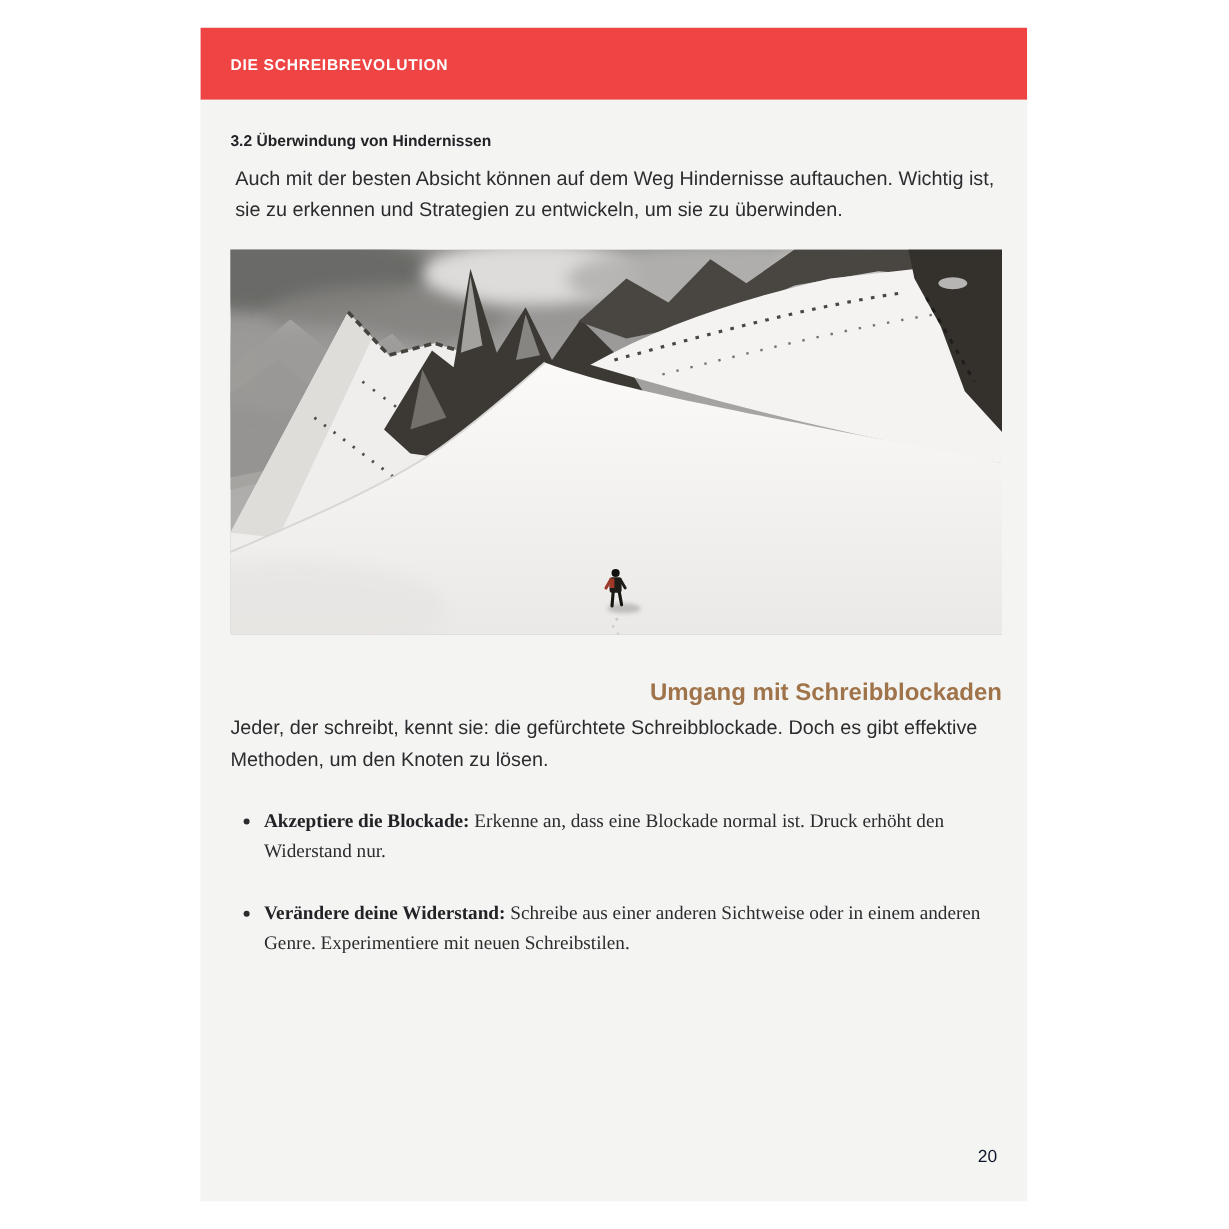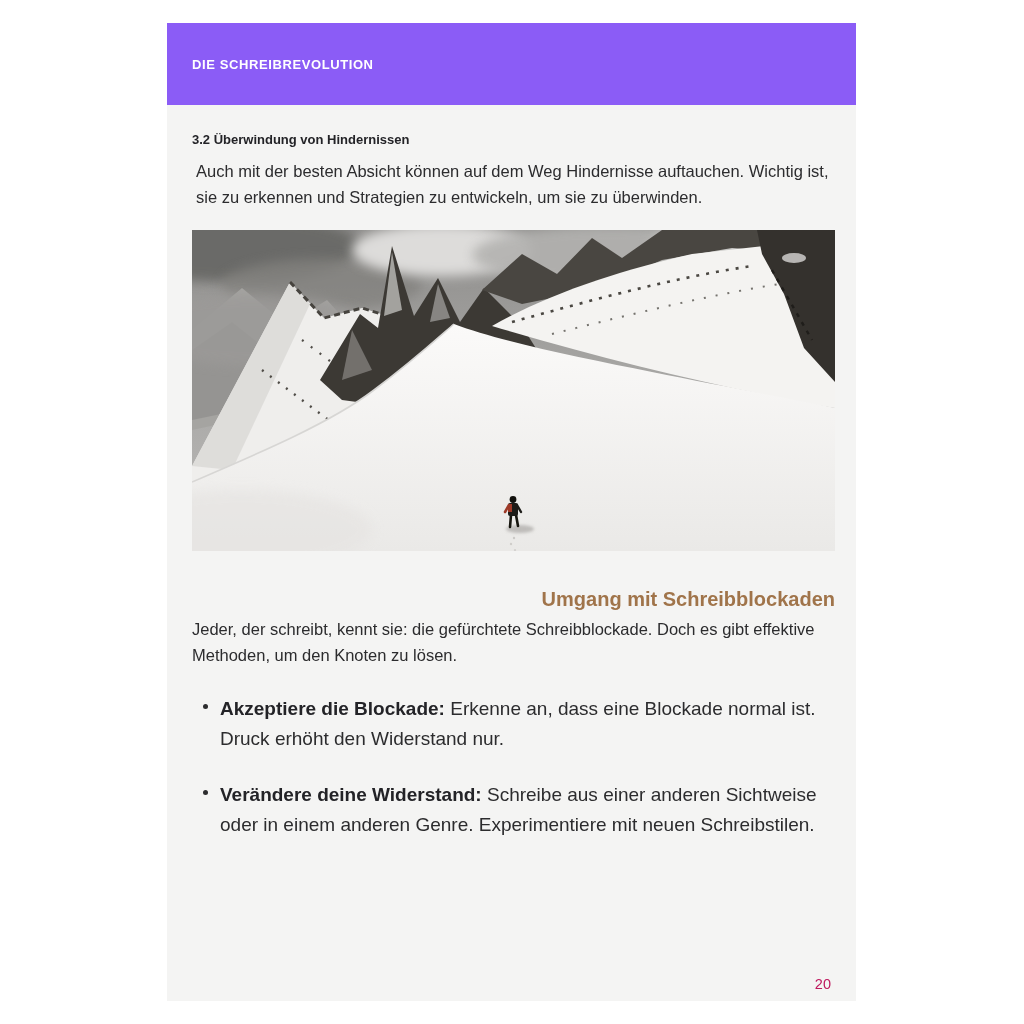--- a/index.html
+++ b/index.html
@@ -14,22 +14,22 @@
   .page {
     position: absolute;
     left: 167px;
     top: 23px;
     width: 689px;
     height: 978px;
     background: #f4f4f3;
     overflow: hidden;
   }
   .page-header {
-    height: 82px;
-    background: #8b5cf6;
+    height: 60px;
+    background: #ef4444;
     display: flex;
     align-items: center;
     padding: 0 25px;
     box-sizing: border-box;
   }
   .page-header .running-title {
     color: #ffffff;
     font-size: 13px;
     font-weight: bold;
     letter-spacing: 0.6px;
@@ -69,41 +69,42 @@
   p.sub-intro { margin: 5px 0 0 0; }
   ul.bullet-list {
     margin: 26px 0 0 0;
     padding: 0;
     list-style: none;
   }
   ul.bullet-list li {
     position: relative;
     padding-left: 28px;
     margin-bottom: 26px;
-    font-size: 19px;
+    font-size: 16px;
     line-height: 1.58;
     color: #2c2c2e;
+    font-family: Liberation Serif, serif;
   }
   ul.bullet-list li::before {
     content: '';
     position: absolute;
     left: 11px;
     top: 10px;
     width: 5px;
     height: 5px;
     border-radius: 50%;
     background: #2c2c2e;
   }
   .lead { font-weight: bold; color: #232327; }
   .page-number {
     position: absolute;
     right: 25px;
-    bottom: 9px;
+    bottom: 29px;
     font-size: 14.5px;
-    color: #be185d;
+    color: #0f172a;
   }
 </style>
 </head>
 <body>
 
 <div class="page">
 
   <header class="page-header">
     <span class="running-title">DIE SCHREIBREVOLUTION</span>
   </header>

